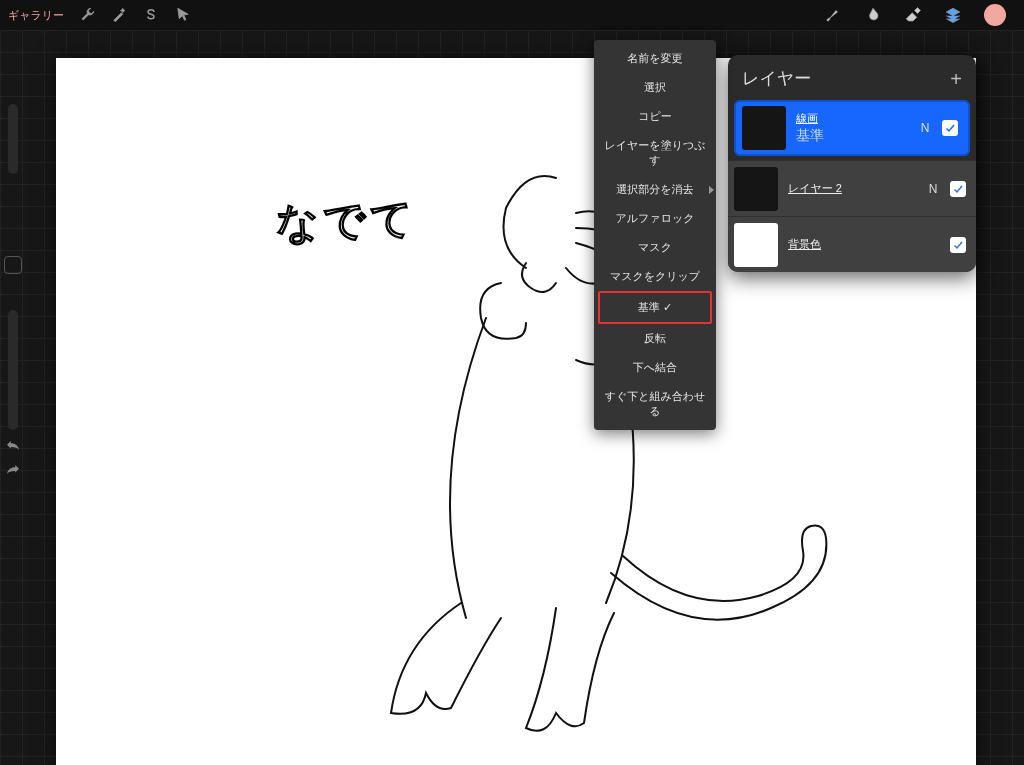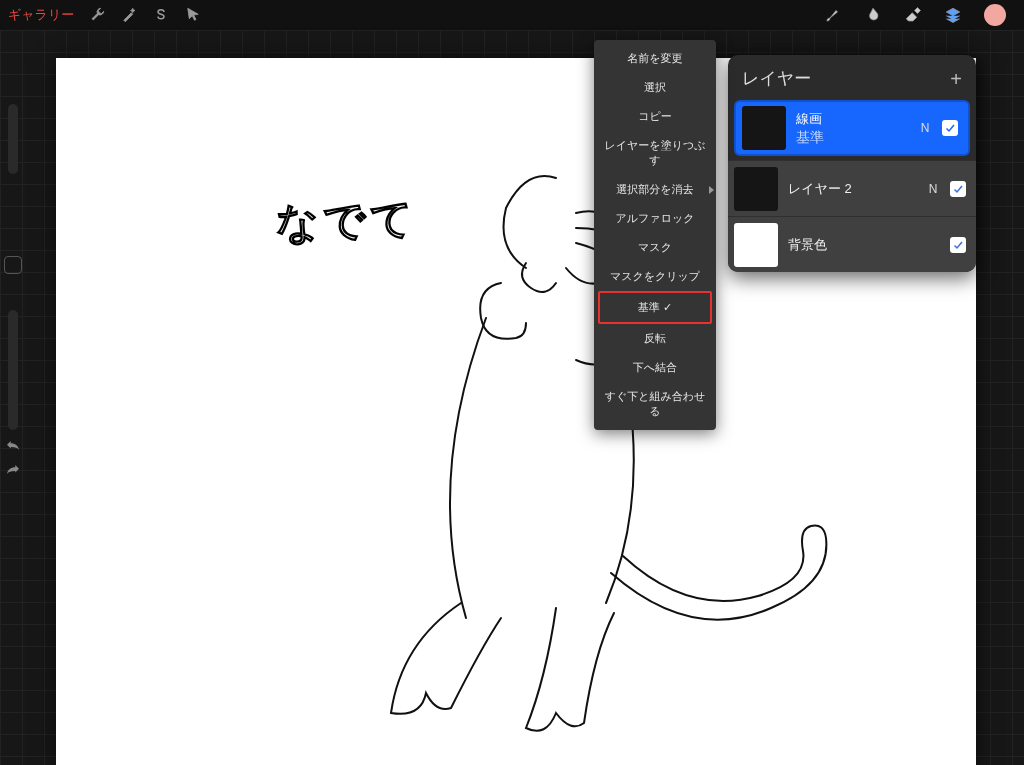--- a/index.html
+++ b/index.html
@@ -12,21 +12,21 @@
   }
   
   .topbar {
     position: absolute; top:0; left:0; right:0; height:30px;
     background:#111;
     display:flex; align-items:center;
     padding:0 8px;
   }
   .topbar .left { display:flex; align-items:center; gap:14px; }
   .topbar .right { margin-left:auto; display:flex; align-items:center; gap:22px; padding-right:10px;}
-  .gallery-label { font-size:13px; color:#ef4444; cursor:pointer;}
+  .gallery-label { font-size:11px; color:#fca5a5; cursor:pointer;}
   .top-icon { width:18px; height:18px; display:flex; align-items:center; justify-content:center; color:#888; cursor:pointer;}
   .top-icon svg { width:18px; height:18px; stroke:#999; fill:#999;}
   .color-swatch { width:22px; height:22px; border-radius:50%; background:#f2a8a0; cursor:pointer;}
   
   .canvas-wrap {
     position:absolute; left:0; top:30px; right:0; bottom:0;
     background-image:
       linear-gradient(#222 1px, transparent 1px),
       linear-gradient(90deg, #222 1px, transparent 1px);
     background-size: 22px 22px;
@@ -93,21 +93,21 @@
     padding:0 10px 0 6px;
     gap:10px;
     border-top:1px solid rgba(0,0,0,0.25);
     background:#404040;
     cursor:pointer;
   }
   .layer-row.selected { background:#1767ff; border:2px solid #1251cc; border-radius:6px; margin:0 6px 4px; height:56px;}
   .thumb { width:44px; height:44px; background:#151515; border-radius:3px; flex-shrink:0;}
   .thumb.white { background:#fff;}
   .layer-text { flex:1; display:flex; flex-direction:column; justify-content:center; gap:1px;}
-  .layer-name { font-size:13px; color:#eee;}
+  .layer-name { font-size:11px; color:#eee;text-decoration:underline;}
   .layer-row.selected .layer-name { color:#fff;}
   .layer-sub { font-size:14px; color:rgba(255,255,255,0.75);}
   .layer-blend { font-size:12px; color:#ddd; width:14px; text-align:center;}
   .chk { width:16px; height:16px; border-radius:3px; background:#fff; display:flex; align-items:center; justify-content:center;}
   .layer-row.selected .chk { background:#fff;}
   .chk svg { width:12px; height:12px; stroke:#1767ff; stroke-width:3; fill:none;}
   .layer-row:not(.selected) .chk svg { stroke:#386fe0;}
 </style>
 </head>
 <body>

